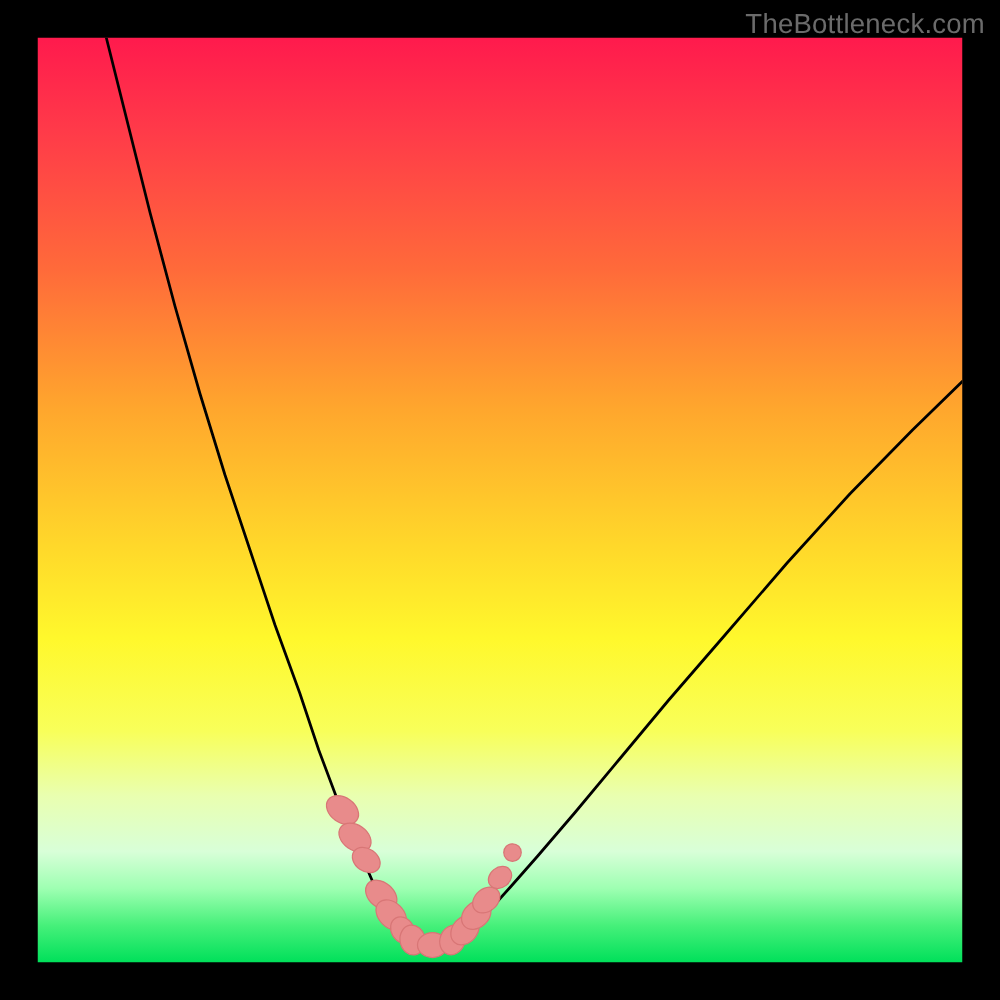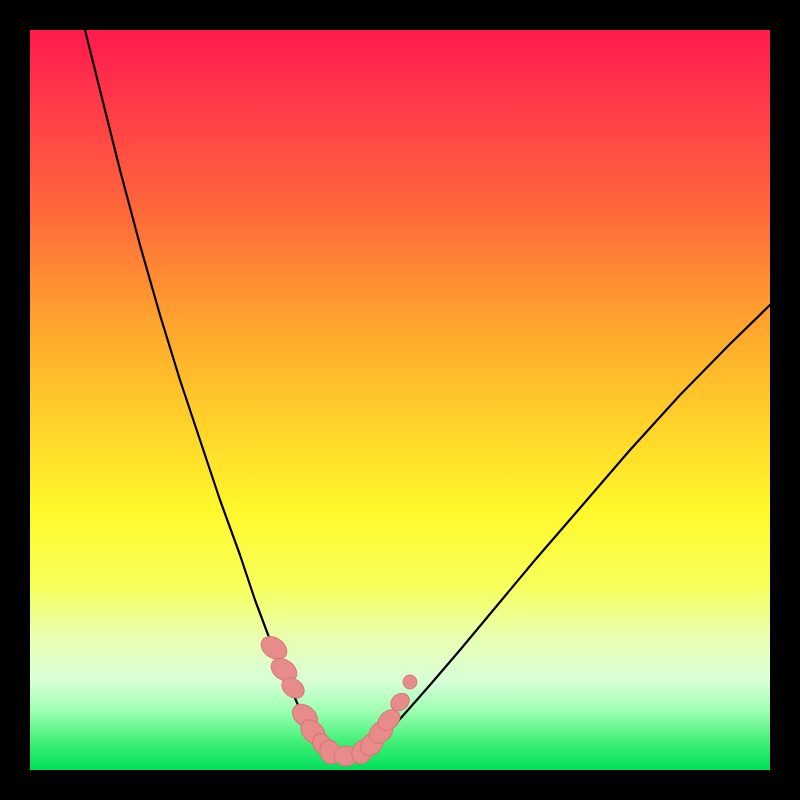--- a/index.html
+++ b/index.html
@@ -56,20 +56,21 @@
   svg.curve-layer {
     position: absolute;
     inset: 0;
   }
 </style>
 </head>
 <body>
 
 <div class="frame">
 
+  <div class="watermark">TheBottleneck.com</div>
 
   <div class="plot-area">
     <div class="gradient-bg"></div>
 
     <svg class="curve-layer" viewBox="0 0 740 740" preserveAspectRatio="none">
       <g id="series-group">
           <path d="M 55 0 L 70 60 L 90 140 L 110 215 L 130 285 L 150 350 L 170 410 L 190 470 L 210 525 L 225 570 L 240 610 L 255 645 L 268 675 L 278 697 L 286 712 L 292 721" fill="none" stroke="#000" stroke-width="2.2" stroke-linecap="round" stroke-linejoin="round"></path>
           <path d="M 338 721 L 348 712 L 360 700 L 378 680 L 400 655 L 430 620 L 465 578 L 505 530 L 550 478 L 600 420 L 650 365 L 700 314 L 740 275" fill="none" stroke="#000" stroke-width="2.2" stroke-linecap="round" stroke-linejoin="round"></path>
           <path d="M 292 721 L 300 724 L 310 726 L 320 726 L 330 724 L 338 721" fill="none" stroke="#000" stroke-width="2.2" stroke-linecap="round" stroke-linejoin="round"></path>
         </g>

